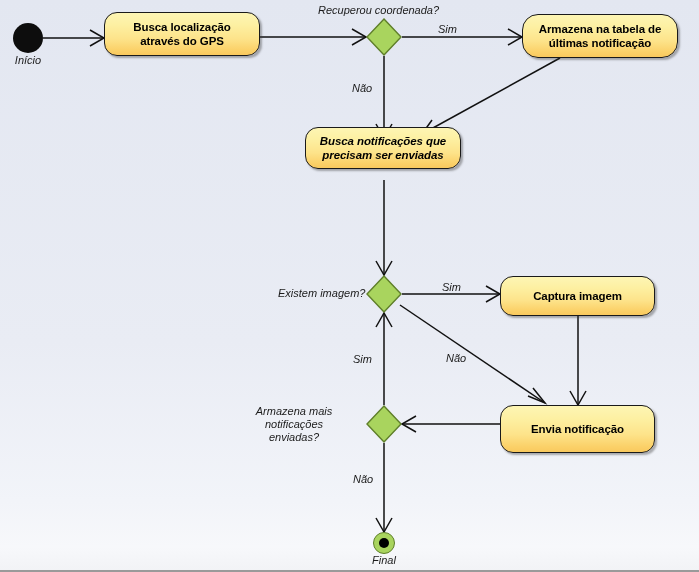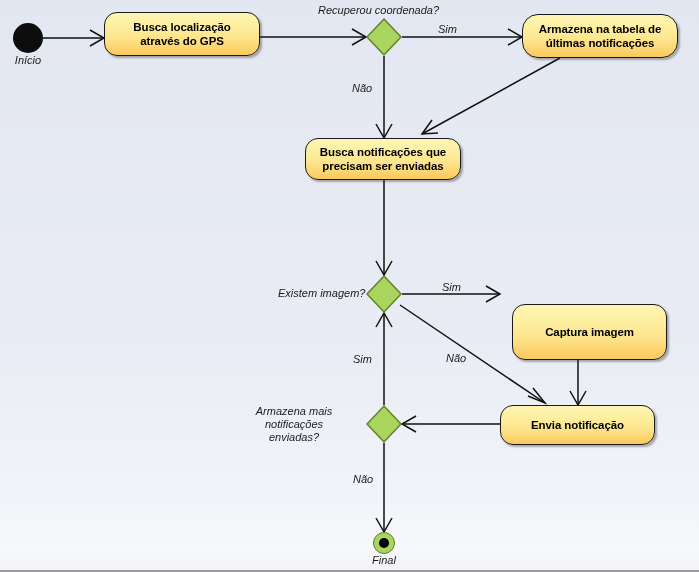--- a/index.html
+++ b/index.html
@@ -149,43 +149,43 @@
   </div>
 
   <svg class="diamond" style="left:366px; top:18px;" width="36" height="38" viewBox="0 0 36 38">
     <polygon points="18,1 35,19 18,37 1,19" fill="#a9d45e" stroke="#5f7f2a" stroke-width="1.4"></polygon>
   </svg>
   <div class="lbl" style="left:318px; top:4px;">Recuperou coordenada?</div>
 
   <div class="activity" style="left:522px; top:14px; width:156px; height:44px;border-radius:16px;">
     <span>
       <span>Armazena na tabela de</span>
-      <span>últimas notificações</span>
-    </span>
-  </div>
-
-  <div class="activity" style="left:305px; top:138px; width:156px; height:42px;">
+      <span>últimas notificação</span>
+    </span>
+  </div>
+
+  <div class="activity" style="left:305px; top:127px; width:156px; height:42px;font-style:italic;">
     <span>
       <span>Busca notificações que</span>
       <span>precisam ser enviadas</span>
     </span>
   </div>
 
   <svg class="diamond" style="left:366px; top:275px;" width="36" height="38" viewBox="0 0 36 38">
     <polygon points="18,1 35,19 18,37 1,19" fill="#a9d45e" stroke="#5f7f2a" stroke-width="1.4"></polygon>
   </svg>
   <div class="lbl" style="left:278px; top:287px;">Existem imagem?</div>
 
-  <div class="activity" style="left:512px; top:276px; width:155px; height:56px;margin-top:28px;">
+  <div class="activity" style="left:500px; top:276px; width:155px; height:40px;">
     <span>
       <span>Captura imagem</span>
     </span>
   </div>
 
-  <div class="activity" style="left:500px; top:405px; width:155px; height:40px;">
+  <div class="activity" style="left:500px; top:405px; width:155px; height:48px;">
     <span>
       <span>Envia notificação</span>
     </span>
   </div>
 
   <svg class="diamond" style="left:366px; top:405px;" width="36" height="38" viewBox="0 0 36 38">
     <polygon points="18,1 35,19 18,37 1,19" fill="#a9d45e" stroke="#5f7f2a" stroke-width="1.4"></polygon>
   </svg>
   <div class="lbl wrap" style="left:226px; top:405px; width:136px;">
     <span>Armazena mais notificações</span><br>

